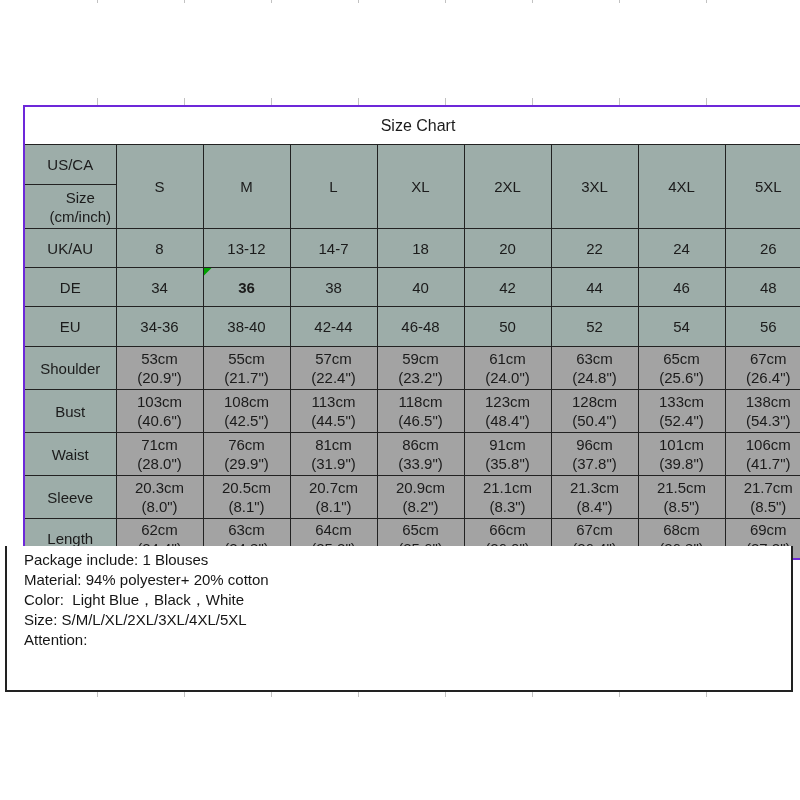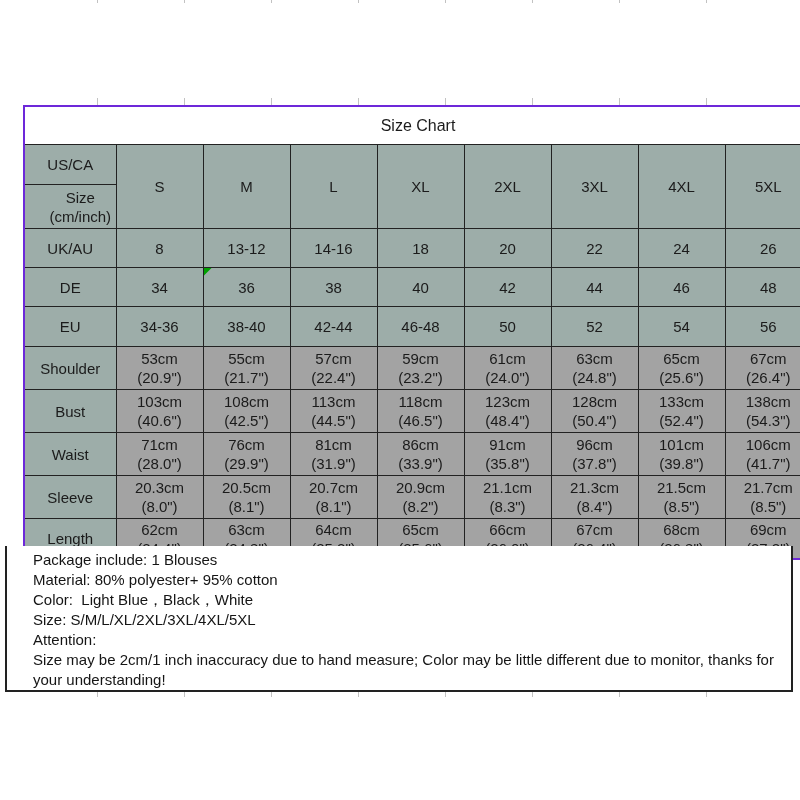--- a/index.html
+++ b/index.html
@@ -25,31 +25,31 @@
   td.white{background:#a3a3a3;}
   tr.r-title td{height:37px;background:#ffffff;font-size:16px;}
   tr.r-cornertop td{height:39px;}
   tr.r-cornerbot td{height:43px;padding-left:20px;}
   tr.r-conv td{height:38px;}
   tr.r-eu td{height:39px;}
   tr.r-meas td{height:42px;}
   tr.r-length td{height:39px;}
   .two{white-space:pre-line;line-height:19px;}
 
-  td.err-host{position:relative;}
+  td.err-host{position:relative;font-weight:bold;}
   .err-tri{
     position:absolute;left:0;top:0;width:8px;height:8px;
     background:#00a000;
     clip-path:polygon(0 0,100% 0,0 100%);
   }
 
   .notes{
     position:absolute;left:5px;top:546px;width:788px;height:146px;
     box-sizing:border-box;border:2px solid #222;border-top:none;
-    background:#ffffff;padding:4px 10px 0 26px;
+    background:#ffffff;padding:4px 10px 0 17px;
   }
   .notes p{
     margin:0;font-size:15px;line-height:20px;
     white-space:pre-wrap;color:#151515;
   }
 
   .grid-tick{position:absolute;width:1px;background:#c2c2c2;}
 </style>
 </head>
 <body>
@@ -84,21 +84,21 @@
         <td class="green" rowspan="2">5XL</td>
       </tr>
       <tr class="r-cornerbot">
         <td class="green two">Size
 (cm/inch)</td>
       </tr>
       <tr class="r-conv">
         <td class="green">UK/AU</td>
         <td class="green">8</td>
         <td class="green">13-12</td>
-        <td class="green">14-16</td>
+        <td class="green">14-7</td>
         <td class="green">18</td>
         <td class="green">20</td>
         <td class="green">22</td>
         <td class="green">24</td>
         <td class="green">26</td>
       </tr>
       <tr class="r-conv">
         <td class="green">DE</td>
         <td class="green">34</td>
         <td class="green err-host"><span class="err-tri"></span><span>36</span></td>
@@ -213,25 +213,24 @@
         <td class="white two">68cm
 (26.8")</td>
         <td class="white two">69cm
 (27.2")</td>
       </tr>
     </tbody>
   </table>
 
   <div class="notes">
     <p>Package include: 1 Blouses</p>
-    <p>Material: 80% polyester+ 95% cotton</p>
+    <p>Material: 94% polyester+ 20% cotton</p>
     <p>Color:  Light Blue，Black，White</p>
     <p>Size: S/M/L/XL/2XL/3XL/4XL/5XL</p>
     <p>Attention:</p>
-    <p>Size may be 2cm/1 inch inaccuracy due to hand measure; Color may be little different due to monitor, thanks for your understanding!</p>
   </div>
 
 <div class="grid-tick" style="left: 97px; top: 0px; height: 3px;"></div>
     <div class="grid-tick" style="left: 97px; top: 98px; height: 7px;"></div>
     <div class="grid-tick" style="left: 97px; top: 692px; height: 5px;"></div>
     <div class="grid-tick" style="left: 184px; top: 0px; height: 3px;"></div>
     <div class="grid-tick" style="left: 184px; top: 98px; height: 7px;"></div>
     <div class="grid-tick" style="left: 184px; top: 692px; height: 5px;"></div>
     <div class="grid-tick" style="left: 271px; top: 0px; height: 3px;"></div>
     <div class="grid-tick" style="left: 271px; top: 98px; height: 7px;"></div>

